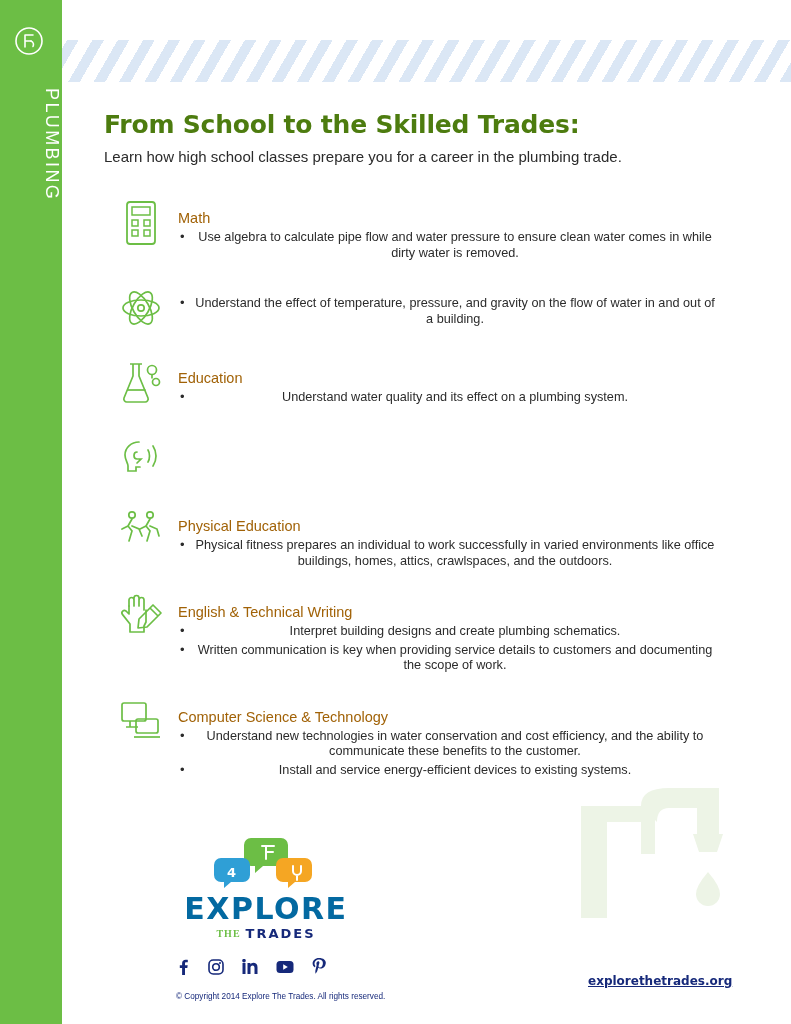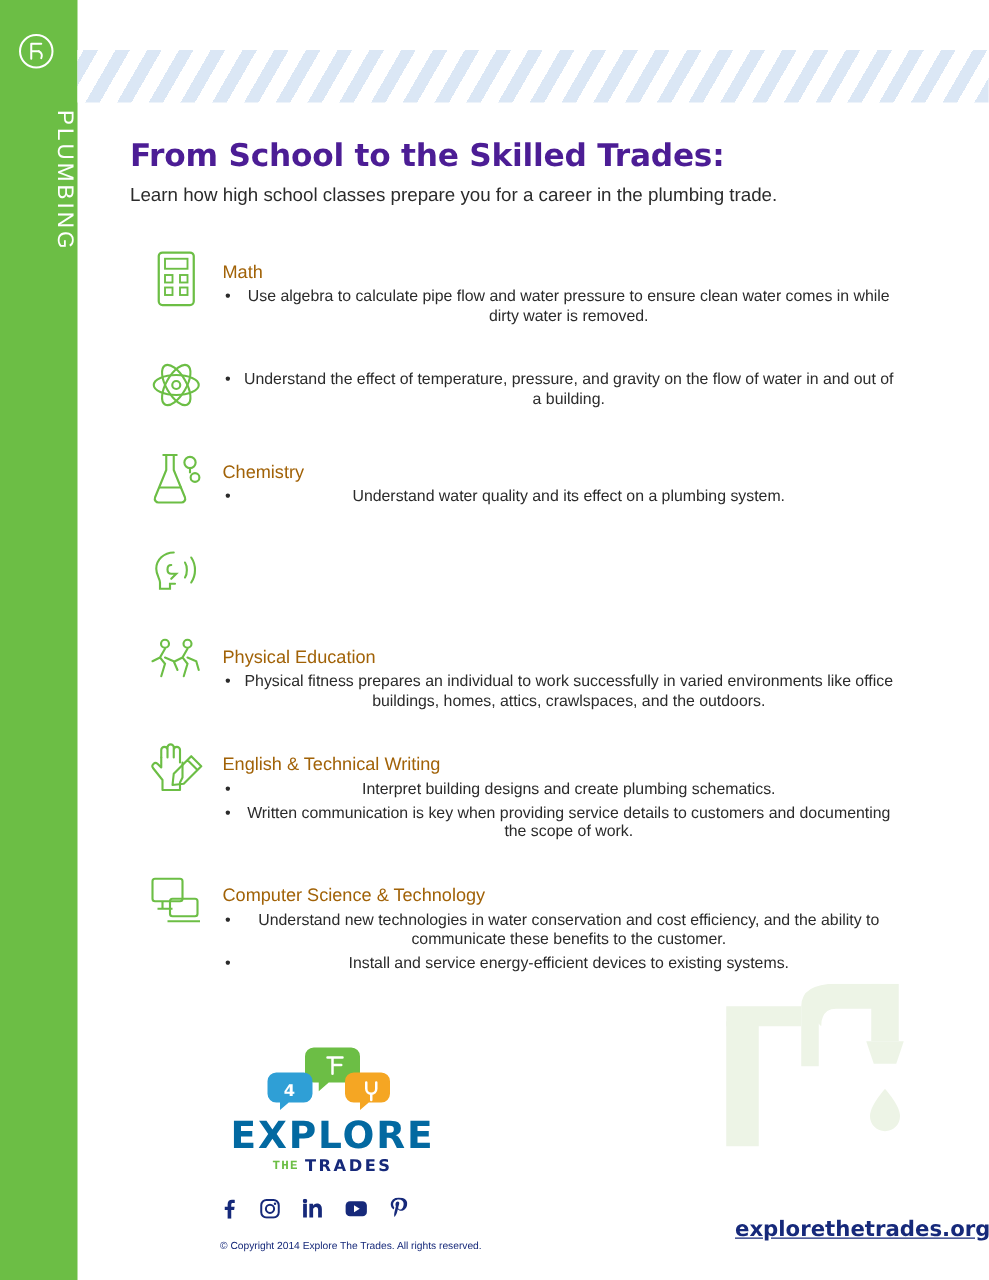--- a/index.html
+++ b/index.html
@@ -54,21 +54,21 @@
     );
   }
 
   
   .title {
     position: absolute;
     left: 104px; top: 110px;
     font-family: "DejaVu Sans", sans-serif;
     font-weight: bold;
     font-size: 25px;
-    color: #4c1d95;
+    color: #4d7c0f;
     letter-spacing: -0.2px;
   }
   .subtitle {
     position: absolute;
     left: 104px; top: 148px;
     font-size: 15px;
     color: #2b2b2b;
   }
 
   
@@ -140,21 +140,21 @@
     line-height: 30px;
   }
   .logo-sub {
     margin-top: 2px;
     display: flex;
     align-items: center;
     justify-content: center;
     gap: 5px;
   }
   .logo-sub .the {
-    font-family: Liberation Mono, monospace;
+    font-family: Liberation Serif, serif;
     font-weight: bold;
     font-size: 10px;
     color: #6cbe45;
     letter-spacing: 1px;
   }
   .logo-sub .trades {
     font-family: "DejaVu Sans", sans-serif;
     font-weight: bold;
     font-size: 13px;
     color: #16297a;
@@ -176,21 +176,21 @@
     left: 176px; top: 992px;
     font-size: 8.2px;
     color: #16297a;
     white-space: nowrap;
   }
   .site-url {
     position: absolute;
     left: 588px; top: 974px;
     font-family: "DejaVu Sans", sans-serif;
     font-weight: bold;
-    font-size: 17px;
+    font-size: 12px;
     color: #16297a;
     text-decoration: underline;
   }
 </style>
 </head>
 <body>
 
 <div class="page">
 
   <div class="rail">
@@ -270,21 +270,21 @@
           <g fill="none" stroke="#6cbe45" stroke-width="1.7" stroke-linejoin="round">
             <path d="M12 6h12M15 6v12L6 40a3 3 0 0 0 3 4h18a3 3 0 0 0 3-4l-9-22V6"></path>
             <path d="M9.5 32h18"></path>
             <circle cx="34" cy="12" r="4.5"></circle>
             <circle cx="38" cy="24" r="3.5"></circle>
             <path d="M34 16.5v4"></path>
           </g>
         </svg>
       </div>
       <div class="subject-body">
-        <div class="subject-name">Chemistry</div>
+        <div class="subject-name">Education</div>
         <ul class="bullets">
           <li>Understand water quality and its effect on a plumbing system.</li>
         </ul>
       </div>
     </div>
 
     <div class="subject">
       <div class="subject-icon">
         <svg width="48" height="48" viewBox="0 0 48 48">
           <g fill="none" stroke="#6cbe45" stroke-width="1.7" stroke-linecap="round">

